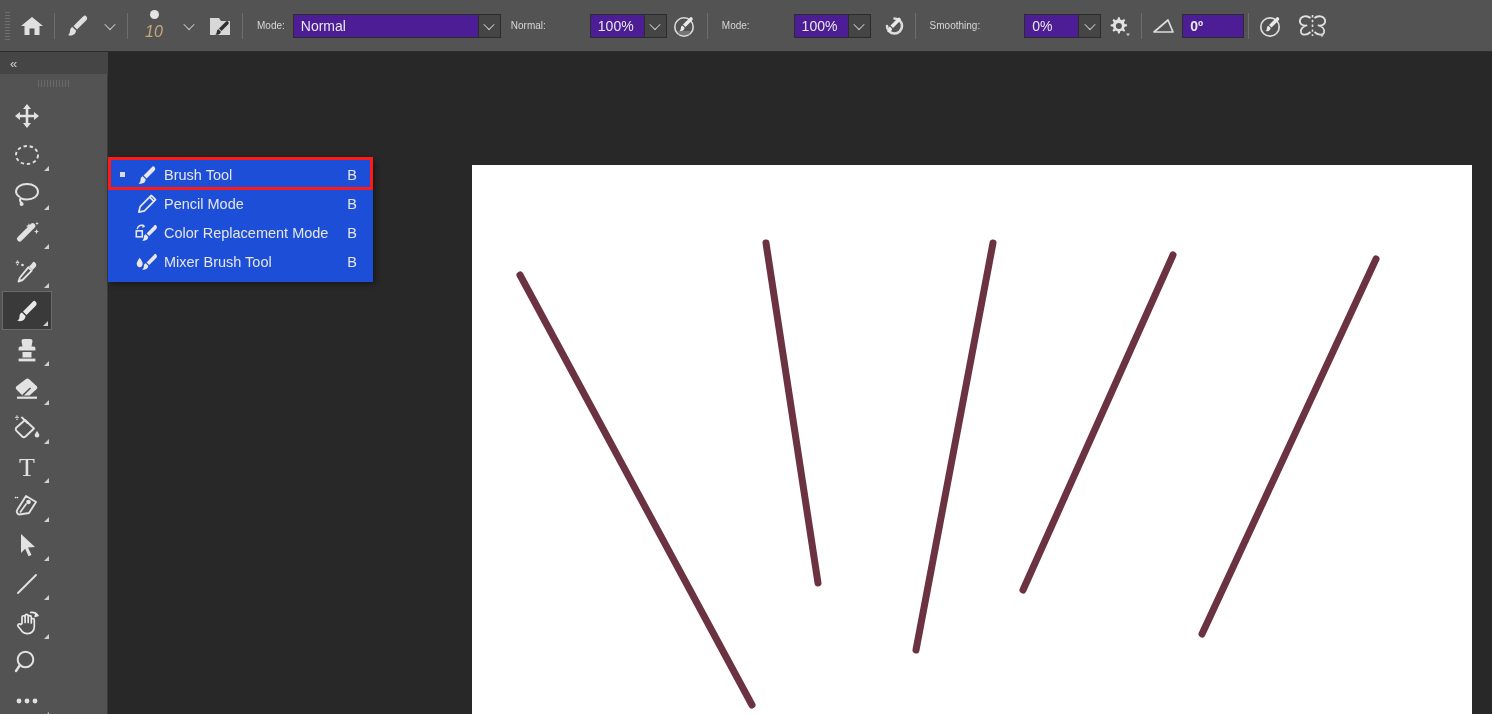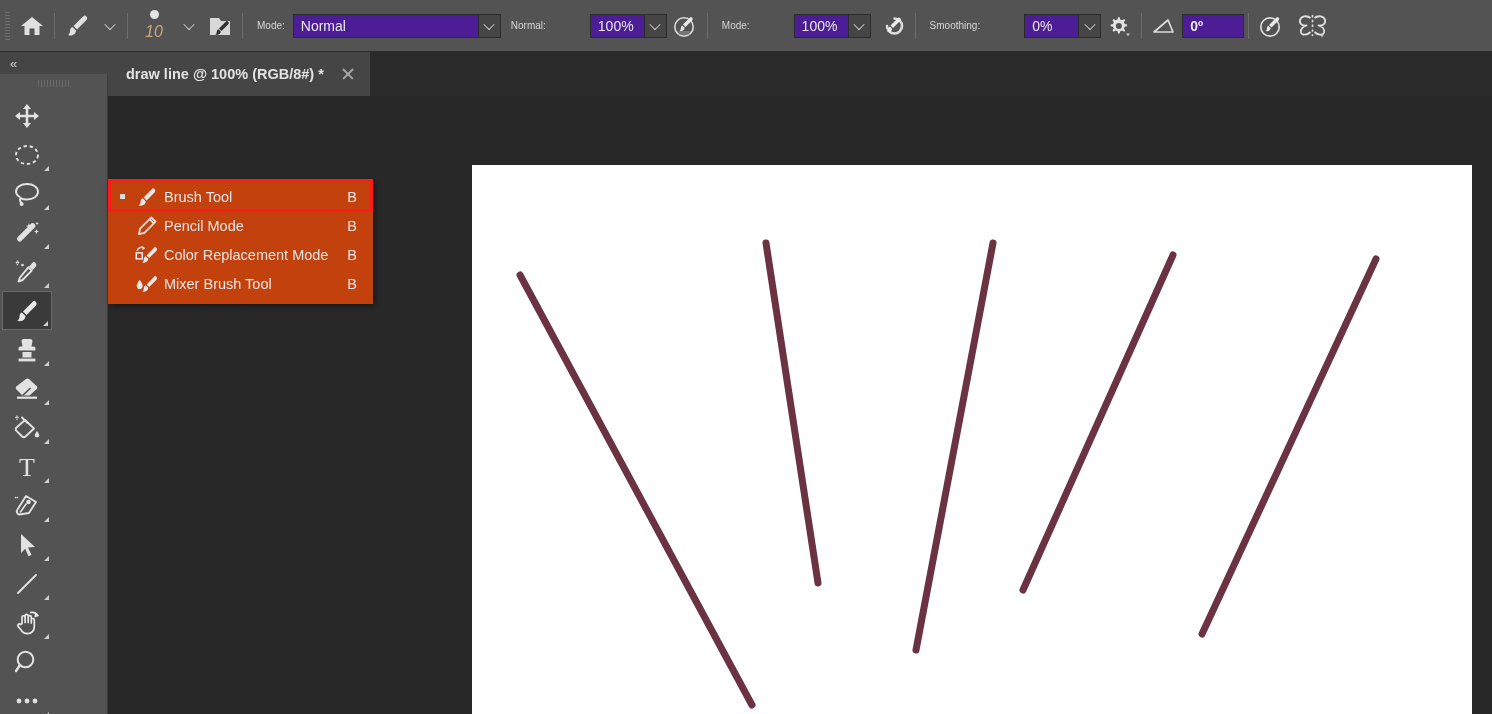--- a/index.html
+++ b/index.html
@@ -119,22 +119,22 @@
   }
   .tcell.sel { background: #3a3a3a; border: 1px solid #6a6a6a; }
   .tcell .tri {
     position: absolute; right: 3px; bottom: 3px;
     width: 0; height: 0;
     border-left: 5px solid transparent; border-bottom: 5px solid #d0d0d0;
   }
 
   
   .flyout {
-    position: absolute; left: 108px; top: 180px;
-    width: 265px; background: #c2410c;
+    position: absolute; left: 108px; top: 158px;
+    width: 265px; background: #1d4ed8;
     box-shadow: 2px 2px 6px rgba(0,0,0,.45);
     z-index: 40;
     padding: 2px 0 6px 0;
   }
   .fly-item {
     height: 29px; display: flex; align-items: center;
     padding-left: 6px; cursor: pointer; position: relative;
   }
   .fly-bullet { width: 16px; display: flex; align-items: center; justify-content: center; }
   .fly-bullet i { width: 5px; height: 5px; background: #dddddd; display: block; }
@@ -308,26 +308,20 @@
         <svg class="ic" width="32" height="26" viewBox="0 0 32 26">
           <path d="M14.5 5 C11 2 5 3 4 7 C3 11 7 13 10.5 12.5 C7 13.5 4 16 5 19.5 C6 22.5 11 22.5 14.5 19" fill="none" stroke="#e0e0e0" stroke-width="1.8" stroke-linejoin="round"></path>
           <path d="M18.5 5 C22 2 28 3 29 7 C30 11 26 13 22.5 12.5 C26 13.5 29 16 28 19.5 C27 22.5 22 22.5 18.5 19" fill="none" stroke="#e0e0e0" stroke-width="1.8" stroke-linejoin="round"></path>
           <path d="M16.5 2 V23" stroke="#e0e0e0" stroke-width="1.6" stroke-dasharray="2.4 2.4"></path>
           <path d="M24 21.5 l4 0 -2 2.8 z" fill="#c9c9c9"></path>
         </svg>
       </span>
     </div>
   </div>
 
-  <div class="tabbar">
-    <div class="doctab">
-      <span class="title">draw line @ 100% (RGB/8#) *</span>
-      <span class="tabclose"></span>
-    </div>
-  </div>
 
   <div class="collapse">
     <span>«</span>
   </div>
 
   <div class="toolpanel">
     <div class="tp-grip">
         <i></i>
       </div>
 

